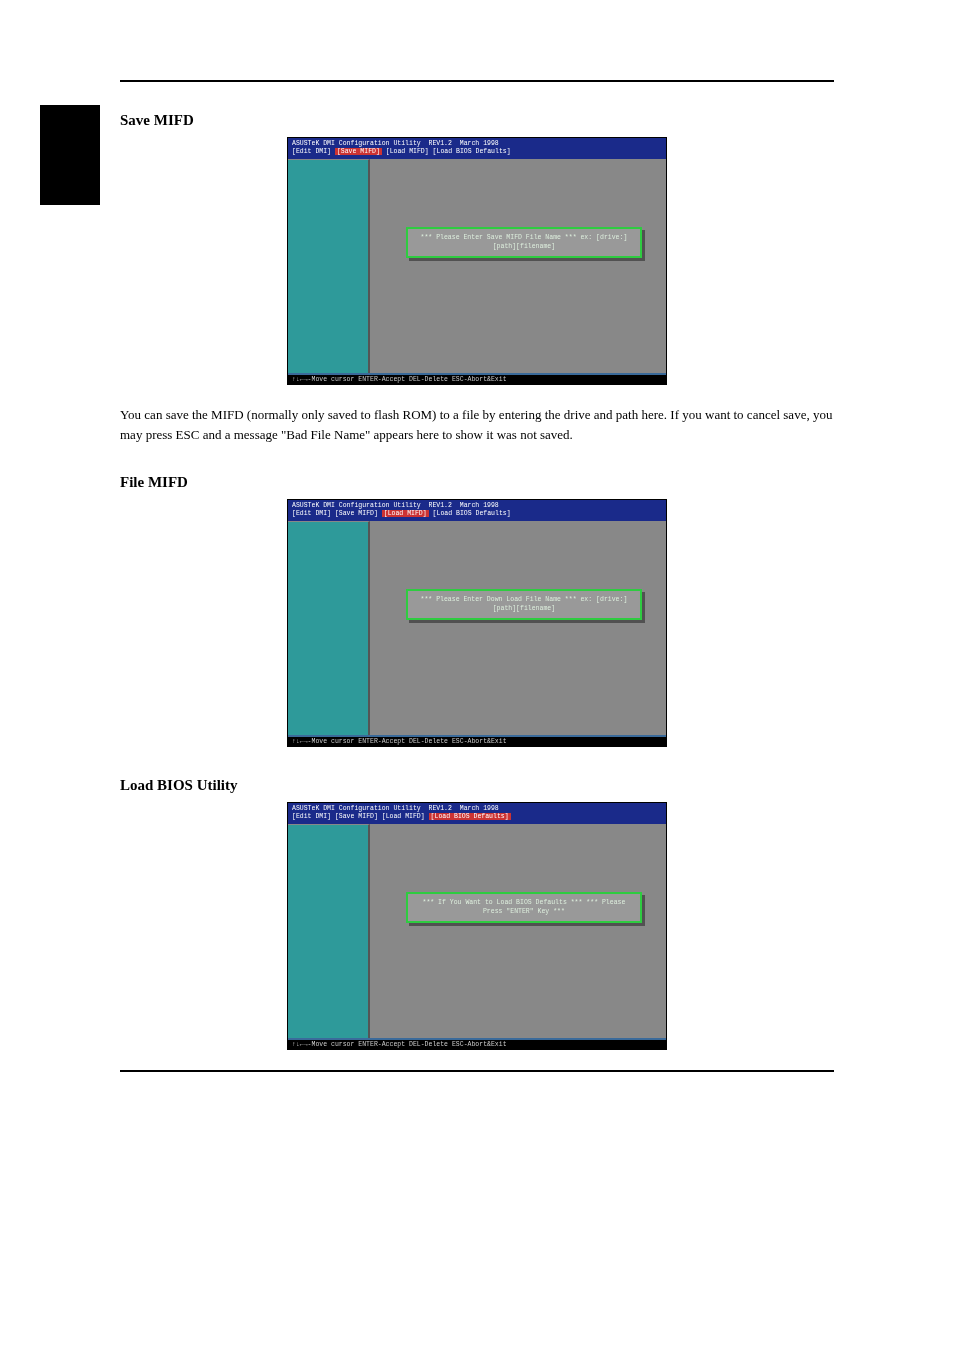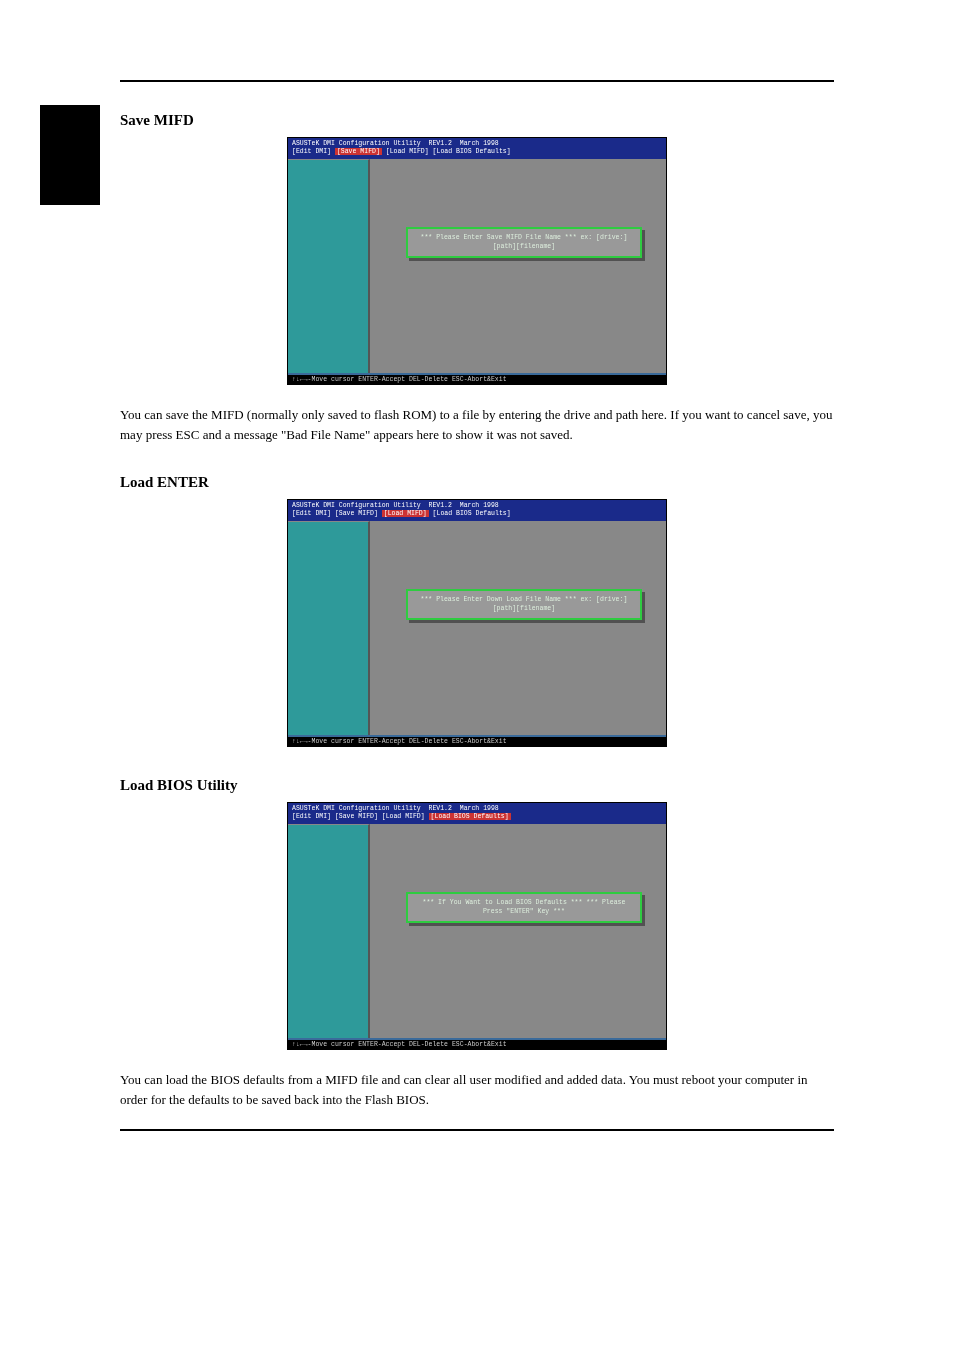--- a/index.html
+++ b/index.html
@@ -122,21 +122,21 @@
       <div class="dos-sidebar"></div>
       <div class="dos-main">
         <div class="dos-prompt">*** Please Enter Save MIFD File Name ***
 ex: [drive:][path][filename]</div>
       </div>
     </div>
     <div class="dos-footer">↑↓←→-Move cursor ENTER-Accept DEL-Delete ESC-Abort&amp;Exit</div>
   </div>
   <div class="section-text">You can save the MIFD (normally only saved to flash ROM) to a file by entering the drive and path here. If you want to cancel save, you may press ESC and a message "Bad File Name" appears here to show it was not saved.</div>
 
-  <div class="section-title">Load ENTER</div>
+  <div class="section-title">File MIFD</div>
   <div class="dos-shot">
     <div class="dos-titlebar"><span>ASUSTeK DMI Configuration Utility  REV1.2  March 1998</span>
 <span><span>[Edit DMI]</span> <span>[Save MIFD]</span> <span class="hl">[Load MIFD]</span> <span>[Load BIOS Defaults]</span></span></div>
     <div class="dos-body">
       <div class="dos-sidebar"></div>
       <div class="dos-main">
         <div class="dos-prompt">*** Please Enter Down Load File Name ***
 ex: [drive:][path][filename]</div>
       </div>
     </div>
@@ -149,16 +149,15 @@
 <span><span>[Edit DMI]</span> <span>[Save MIFD]</span> <span>[Load MIFD]</span> <span class="hl">[Load BIOS Defaults]</span></span></div>
     <div class="dos-body">
       <div class="dos-sidebar"></div>
       <div class="dos-main">
         <div class="dos-prompt">*** If You Want to Load BIOS Defaults ***
 *** Please Press "ENTER" Key ***</div>
       </div>
     </div>
     <div class="dos-footer">↑↓←→-Move cursor ENTER-Accept DEL-Delete ESC-Abort&amp;Exit</div>
   </div>
-  <div class="section-text">You can load the BIOS defaults from a MIFD file and can clear all user modified and added data. You must reboot your computer in order for the defaults to be saved back into the Flash BIOS.</div>
 
   <hr class="hr-bottom">
 </div>
 
 </body></html>

